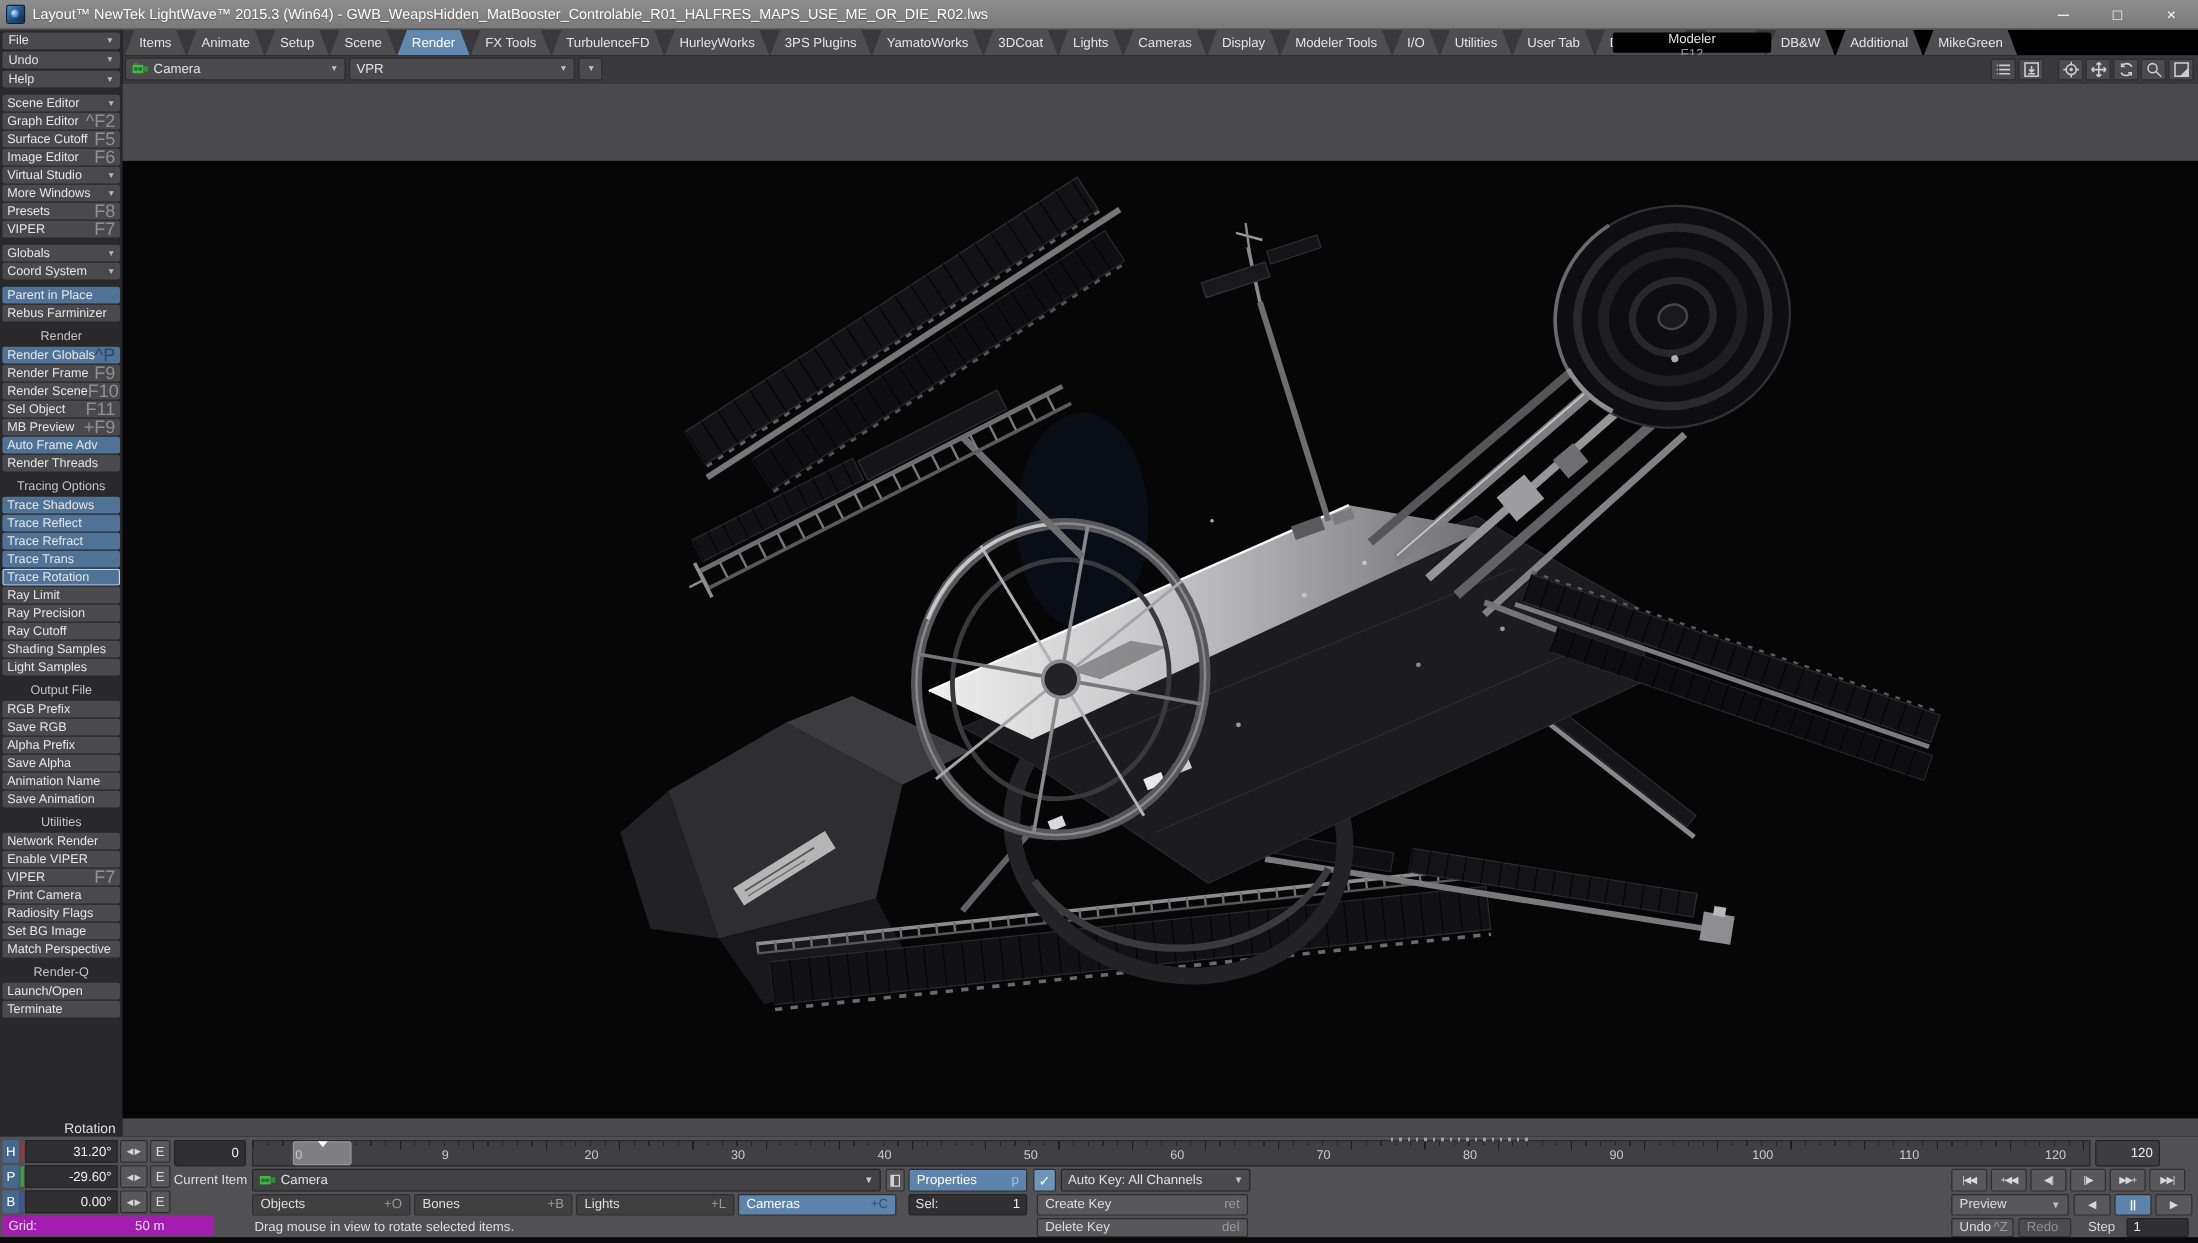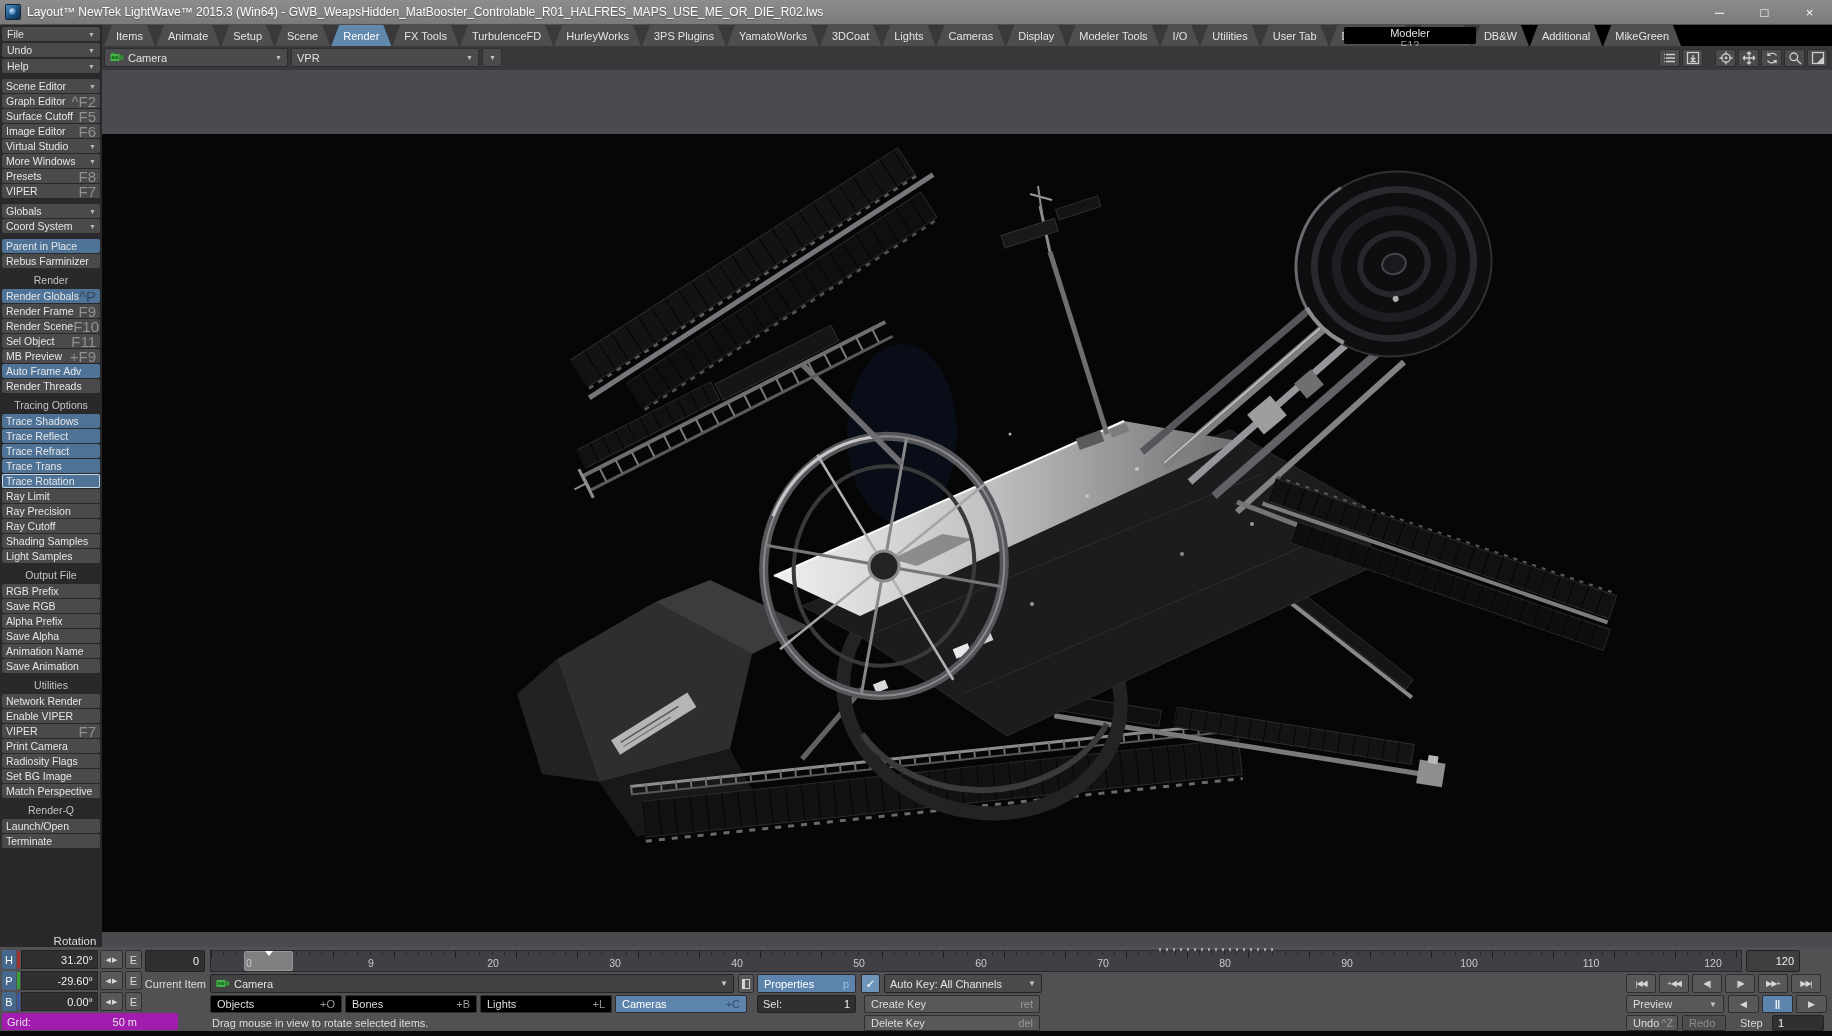--- a/index.html
+++ b/index.html
@@ -141,21 +141,21 @@
     color:#fff; font-size:12px; }
   #autokey-dd { left:884px; width:158px; background:#4a4a4c; }
   #autokey-dd .arrow { margin-left:auto; color:#c2c2c4; font-size:8px; }
   #transport-controls { position:absolute; left:1626px; top:0; height:100%; display:flex; gap:3px; }
   .tbtn { width:30px; background:#58585a; border:1px solid #2e2e30; border-radius:2px;
     display:flex; align-items:center; justify-content:center; color:#d8d8da; font-size:8px;
     letter-spacing:-1px; white-space:nowrap; }
 
   
   #item-type-buttons { position:absolute; left:210px; top:0; height:100%; display:flex; gap:3px; }
-  .selbtn { width:132px; background:#000000; border:1px solid #2e2e30; border-radius:2px;
+  .selbtn { width:132px; background:#404040; border:1px solid #2e2e30; border-radius:2px;
     display:flex; align-items:center; justify-content:space-between; padding:0 6px; color:#dededf; }
   .selbtn .key { color:#9a9a9c; }
   .selbtn.active { background:#5c84ac; color:#fff; }
   .selbtn.active .key { color:#31506f; }
   #sel-field { left:757px; width:99px; }
   #sel-count { margin-left:auto; color:#f0f0f2; }
   #create-key { left:864px; width:176px; }
   #delete-key { left:864px; width:176px; }
   #preview-dd { left:1626px; width:98px; }
   #preview-dd .arrow { margin-left:auto; color:#c2c2c4; font-size:8px; }

